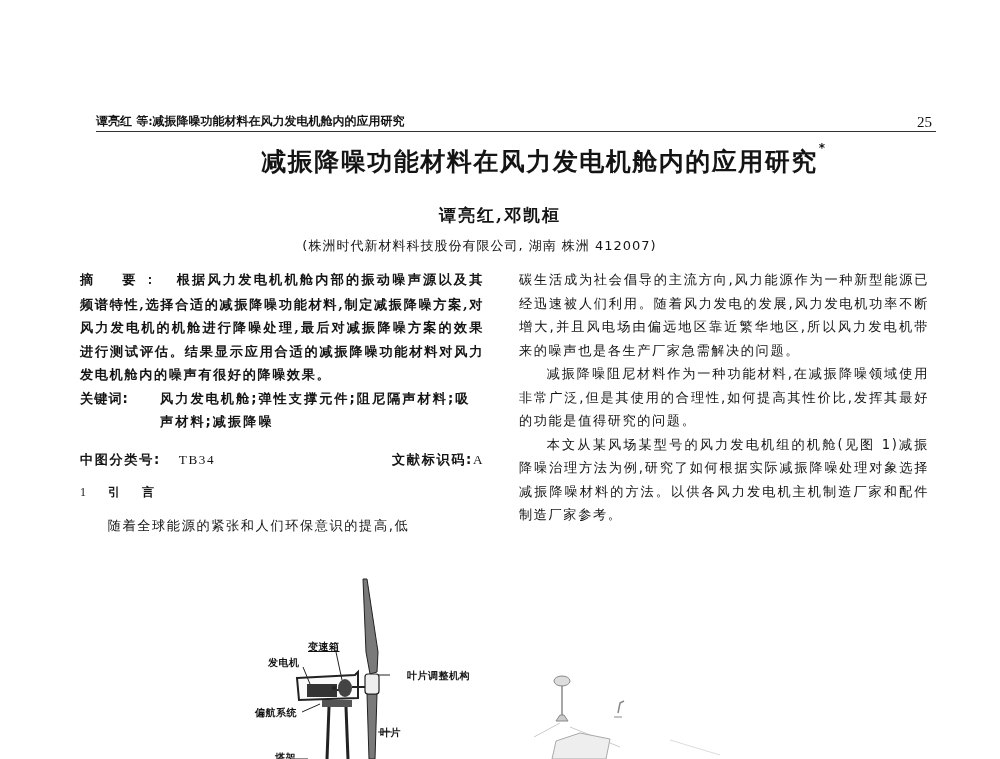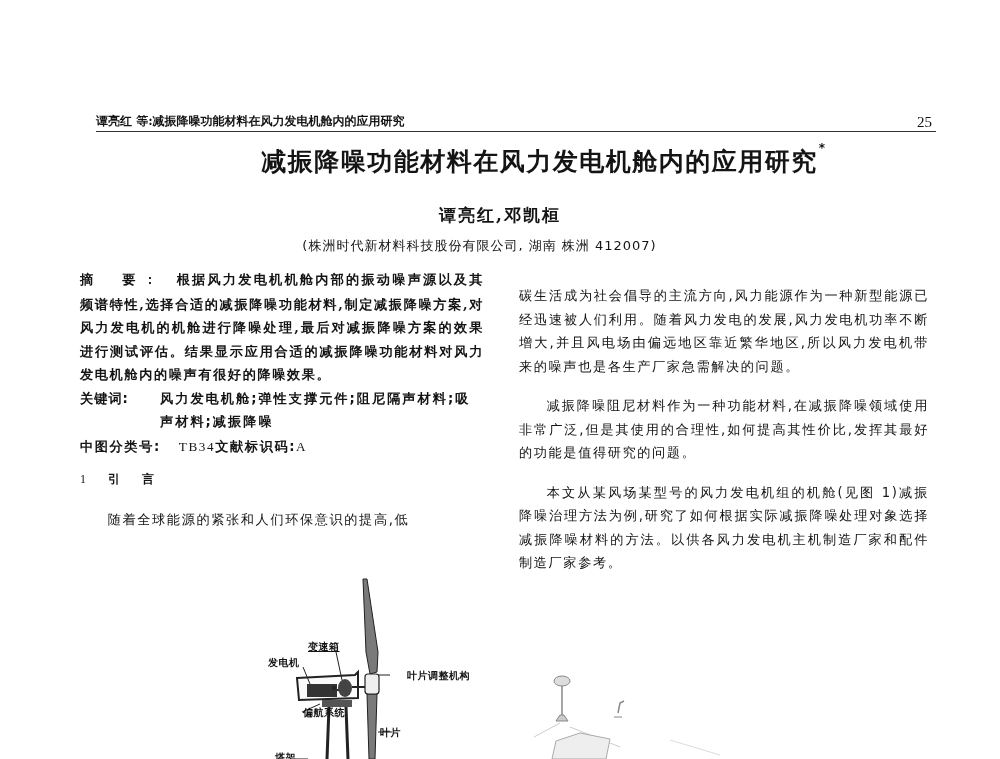--- a/index.html
+++ b/index.html
@@ -37,26 +37,26 @@
       font-size: 13px; font-family: "DejaVu Sans", sans-serif; letter-spacing: 1px;
     }
     .col { position: absolute; font-size: 13.2px; line-height: 23.5px; letter-spacing: 1.6px; }
     .col-left { left: 80px; top: 268px; width: 404px; }
     .col-right { left: 519px; top: 268px; width: 410px; }
     .abstract { font-family: "DejaVu Serif", serif; font-weight: bold; text-align: justify; }
     .abstract .lbl { font-family: Liberation Mono, monospace; font-weight: bold; margin-right: 12px; letter-spacing: 10px; }
     .kw { font-weight: bold; font-family: "DejaVu Sans", sans-serif; display: flex; }
     .kw .lbl { white-space: nowrap; width: 80px; flex: none; letter-spacing: 1px; }
     .kw .val { letter-spacing: 2px; }
-    .cls { display: flex; font-weight: bold; margin-top: 1px; }
+    .cls { display: flex; justify-content: space-between; font-weight: bold; margin-top: 14px; }
     .cls .v { font-weight: normal; font-family: "Liberation Serif", serif; margin-left: 18px; }
     .section { font-size: 12px; font-weight: bold; margin-top: 10px; margin-bottom: 9px; letter-spacing: 0; }
     .section .num { font-family: "Liberation Serif", serif; font-weight: normal; margin-right: 22px; }
     .section .w { letter-spacing: 22px; }
-    .para { text-indent: 2.1em; text-align: justify; font-family: "DejaVu Sans", sans-serif; margin-top: 16px; }
+    .para { text-indent: 2.1em; text-align: justify; font-family: "DejaVu Sans", sans-serif; }
     .para.noind { text-indent: 0; }
     .figure { position: absolute; left: 230px; top: 572px; width: 300px; height: 187px; }
     .figure svg { width: 300px; height: 187px; }
     .fig-label { position: absolute; font-size: 10px; font-weight: bold; white-space: nowrap; letter-spacing: 0.5px; }
     .figure2 { position: absolute; left: 520px; top: 665px; width: 230px; height: 94px; }
   </style>
 </head>
 <body>
 
 <div class="running-head">
@@ -119,21 +119,21 @@
     <line x1="148" y1="103" x2="160" y2="103" stroke="#222" stroke-width="1"></line>
     <line x1="73" y1="95" x2="80" y2="112" stroke="#222" stroke-width="1"></line>
     <line x1="106" y1="80" x2="112" y2="108" stroke="#222" stroke-width="1"></line>
     <line x1="72" y1="140" x2="90" y2="132" stroke="#222" stroke-width="1"></line>
     <line x1="148" y1="160" x2="162" y2="160" stroke="#222" stroke-width="1"></line>
     <line x1="60" y1="187" x2="78" y2="187" stroke="#222" stroke-width="1"></line>
   </svg>
   <span class="fig-label" style="left:78px;top:68px;text-decoration:underline;">变速箱</span>
   <span class="fig-label" style="left:38px;top:84px;">发电机</span>
   <span class="fig-label" style="left:161px;top:97px;padding-left:16px;">叶片调整机构</span>
-  <span class="fig-label" style="left:25px;top:134px;margin-left:48px;">偏航系统</span>
+  <span class="fig-label" style="left:25px;top:134px;">偏航系统</span>
   <span class="fig-label" style="left:150px;top:154px;">叶片</span>
   <span class="fig-label" style="left:45px;top:179px;">塔架</span>
 </div>
 
 <div class="figure2">
   <svg viewBox="0 0 230 94" width="230" height="94">
     <ellipse cx="42" cy="16" rx="8" ry="5" fill="#ddd" stroke="#888" stroke-width="1"></ellipse>
     <line x1="42" y1="21" x2="42" y2="52" stroke="#888" stroke-width="1.5"></line>
     <path d="M36 56 L48 56 L44 50 L40 50 Z" fill="#ccc" stroke="#888" stroke-width="1"></path>
     <path d="M98 48 L100 38 L104 36" fill="none" stroke="#888" stroke-width="1.5"></path>

